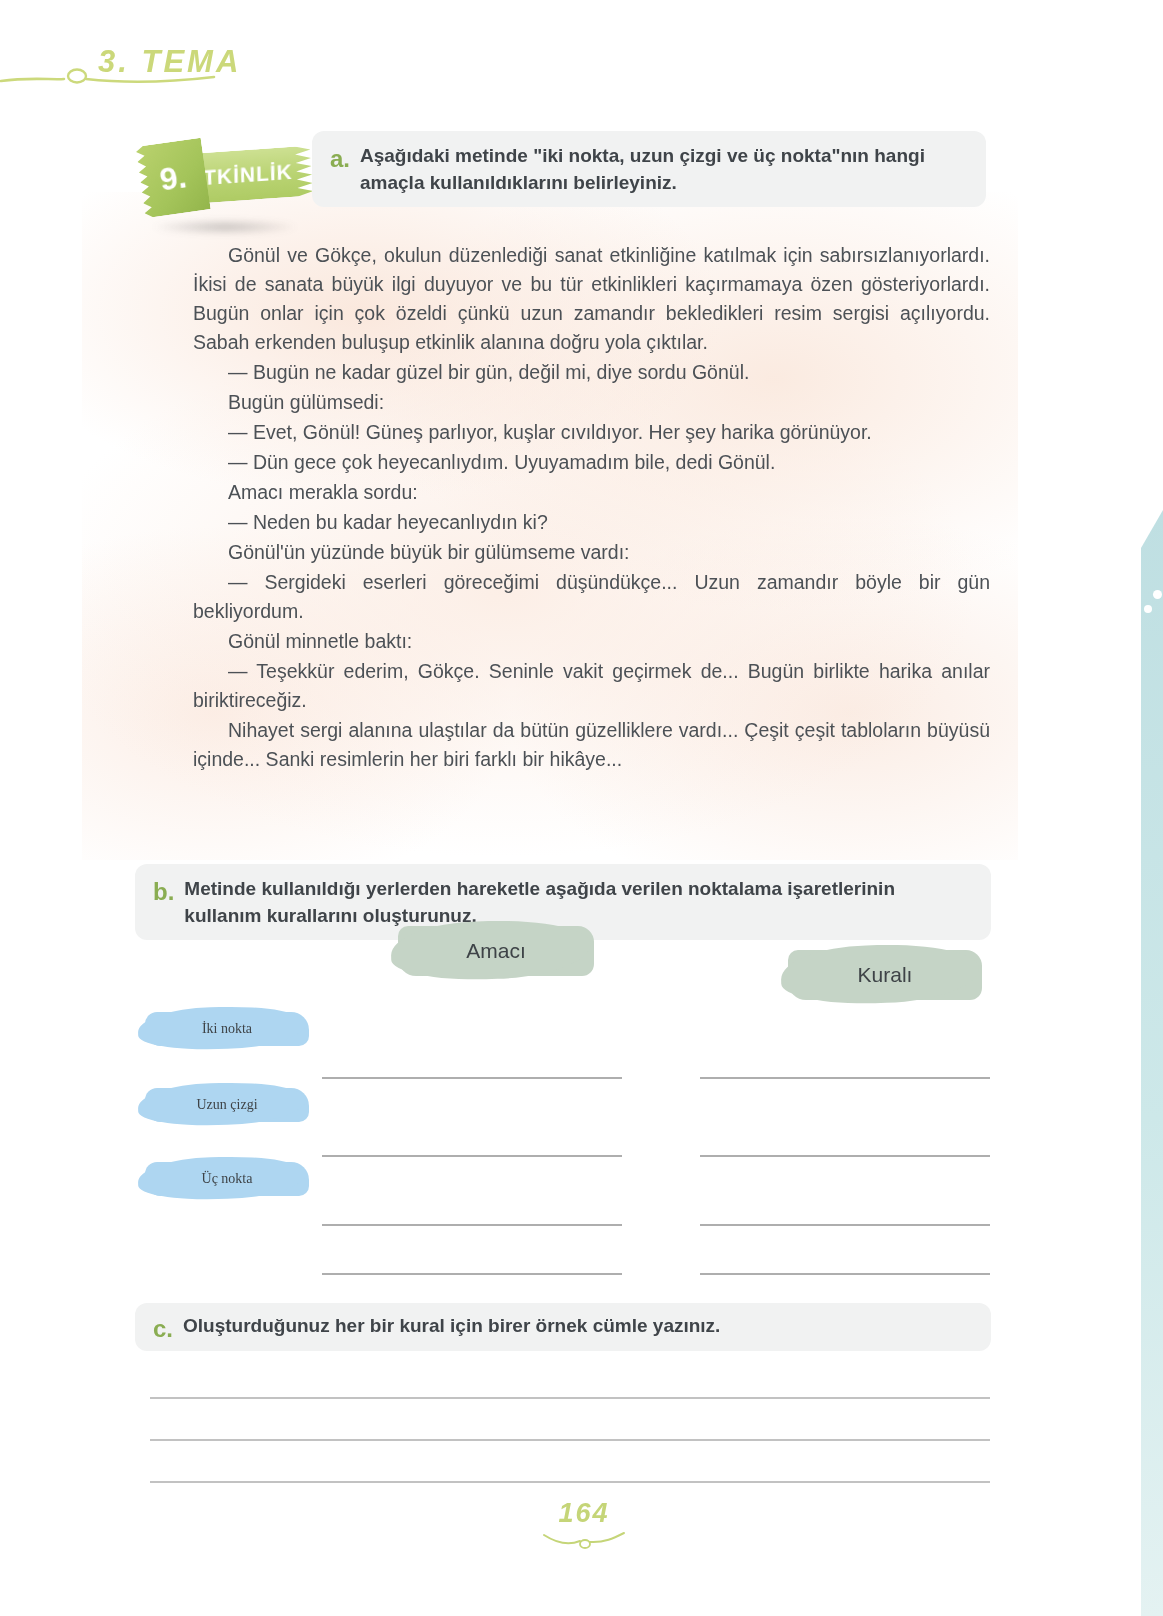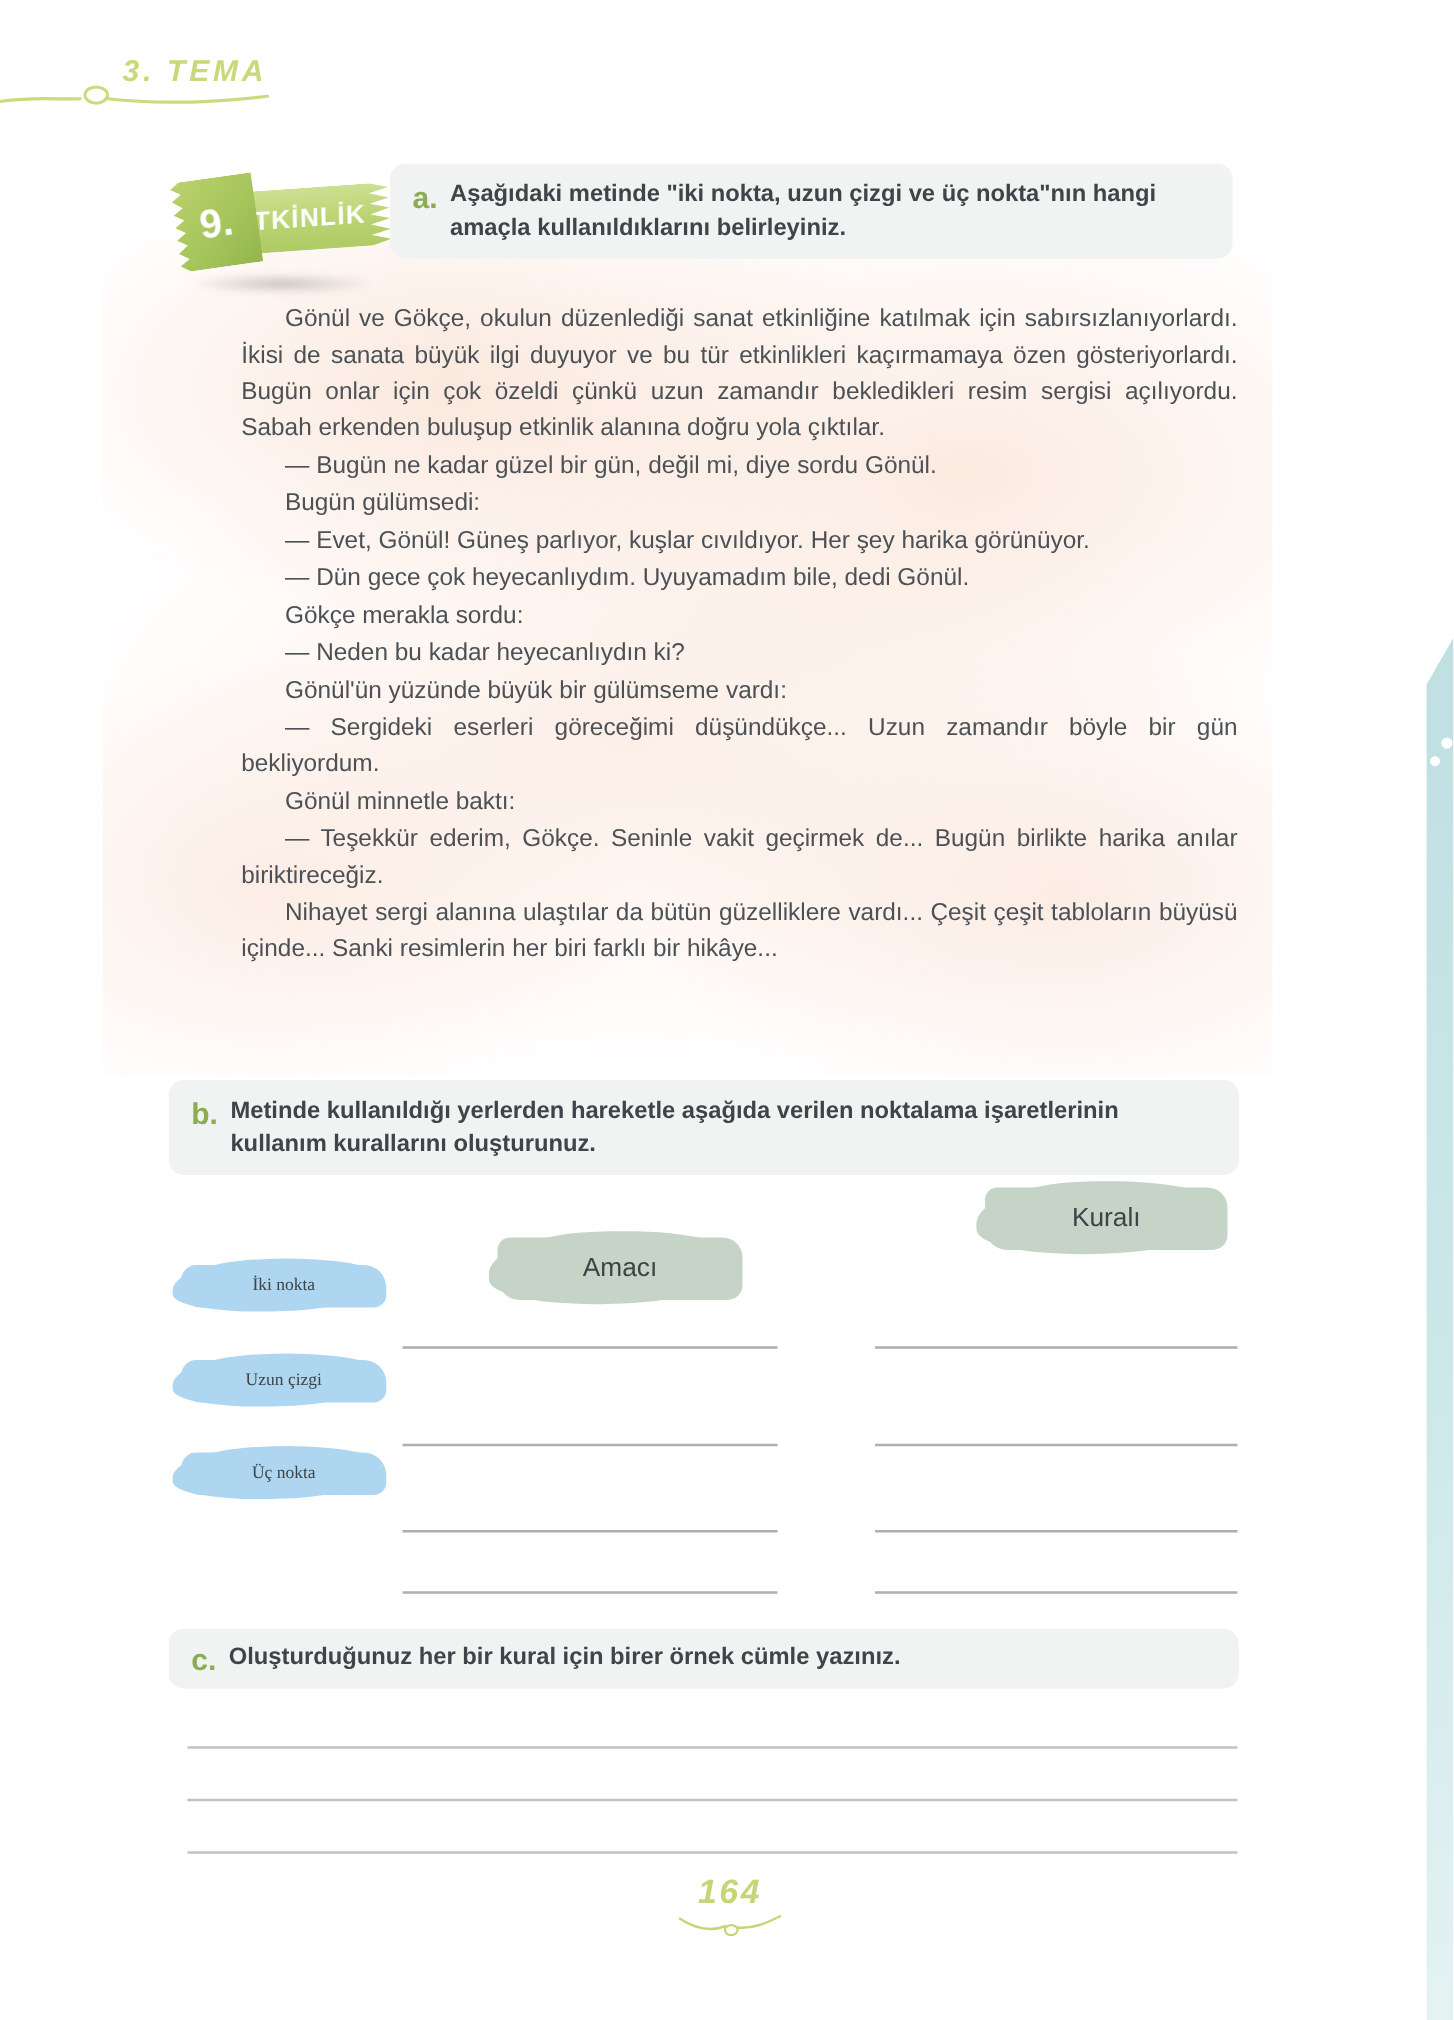--- a/index.html
+++ b/index.html
@@ -6,21 +6,21 @@
   .page{
     position:relative;width:1163px;height:1616px;background:#ffffff;overflow:hidden;
     font-family:"Liberation Sans","DejaVu Sans",sans-serif;color:#4c5054;
   }
 
   
   .tema-wrap{position:absolute;left:0;top:40px;width:660px;height:60px;}
   .tema-swirl{position:absolute;left:0;top:24px;}
   .tema-text{
     position:absolute;left:98px;top:4px;
-    font-size:24px;font-weight:bold;font-style:italic;letter-spacing:3px;
+    font-size:31px;font-weight:bold;font-style:italic;letter-spacing:3px;
     color:#cbd87a;
   }
 
   
   .badge{position:absolute;left:136px;top:138px;width:190px;height:95px;}
   .badge .shadow{
     position:absolute;left:14px;bottom:-2px;width:150px;height:16px;
     background:radial-gradient(ellipse at center, rgba(60,60,60,.28), rgba(60,60,60,0) 70%);
     filter:blur(3px);
   }
@@ -88,21 +88,21 @@
   }
   .brush::before{
     content:"";position:absolute;inset:-5px 3px -3px -7px;background:inherit;
     border-radius:46% 54% 50% 50% / 58% 46% 60% 40%;transform:rotate(-1.6deg);z-index:-1;
   }
   .brush.sage{background:#c5d4c6;border-radius:10px 16px 12px 18px;}
   .brush.blue{background:#aed6f1;border-radius:12px 18px 10px 16px;}
   .brush .brush-label{font-size:21px;color:#3e4347;}
   .brush.blue .brush-label{font-size:14px;font-family:Liberation Serif, serif;}
 
-  .hdr-amaci{left:398px;top:990px;width:196px;height:50px;text-align:right;}
+  .hdr-amaci{left:398px;top:926px;width:196px;height:50px;text-align:right;}
   .hdr-kurali{left:788px;top:950px;width:194px;height:50px;}
 
   .lbl-row1{left:145px;top:1012px;width:164px;height:34px;}
   .lbl-row2{left:145px;top:1088px;width:164px;height:34px;}
   .lbl-row3{left:145px;top:1162px;width:164px;height:34px;}
 
   .answer-line{
     position:absolute;height:0;border-bottom:2px solid #aeaeae;
   }
   .al-a{left:322px;width:300px;}
@@ -162,21 +162,21 @@
     <span class="sec-letter">a.</span>
     <p class="sec-text">Aşağıdaki metinde "iki nokta, uzun çizgi ve üç nokta"nın hangi amaçla kullanıldıklarını belirleyiniz.</p>
   </div>
 
   <div class="passage">
     <p>Gönül ve Gökçe, okulun düzenlediği sanat etkinliğine katılmak için sabırsızlanıyorlardı. İkisi de sanata büyük ilgi duyuyor ve bu tür etkinlikleri kaçırmamaya özen gösteriyorlardı. Bugün onlar için çok özeldi çünkü uzun zamandır bekledikleri resim sergisi açılıyordu. Sabah erkenden buluşup etkinlik alanına doğru yola çıktılar.</p>
     <p>— Bugün ne kadar güzel bir gün, değil mi, diye sordu Gönül.</p>
     <p>Bugün gülümsedi:</p>
     <p>— Evet, Gönül! Güneş parlıyor, kuşlar cıvıldıyor. Her şey harika görünüyor.</p>
     <p>— Dün gece çok heyecanlıydım. Uyuyamadım bile, dedi Gönül.</p>
-    <p>Gökçe merakla sordu:</p>
+    <p>Amacı merakla sordu:</p>
     <p>— Neden bu kadar heyecanlıydın ki?</p>
     <p>Gönül'ün yüzünde büyük bir gülümseme vardı:</p>
     <p>— Sergideki eserleri göreceğimi düşündükçe... Uzun zamandır böyle bir gün bekliyordum.</p>
     <p>Gönül minnetle baktı:</p>
     <p>— Teşekkür ederim, Gökçe. Seninle vakit geçirmek de... Bugün birlikte harika anılar biriktireceğiz.</p>
     <p>Nihayet sergi alanına ulaştılar da bütün güzelliklere vardı... Çeşit çeşit tabloların büyüsü içinde... Sanki resimlerin her biri farklı bir hikâye...</p>
   </div>
 
   <div class="gray-box box-b">
     <span class="sec-letter">b.</span>

